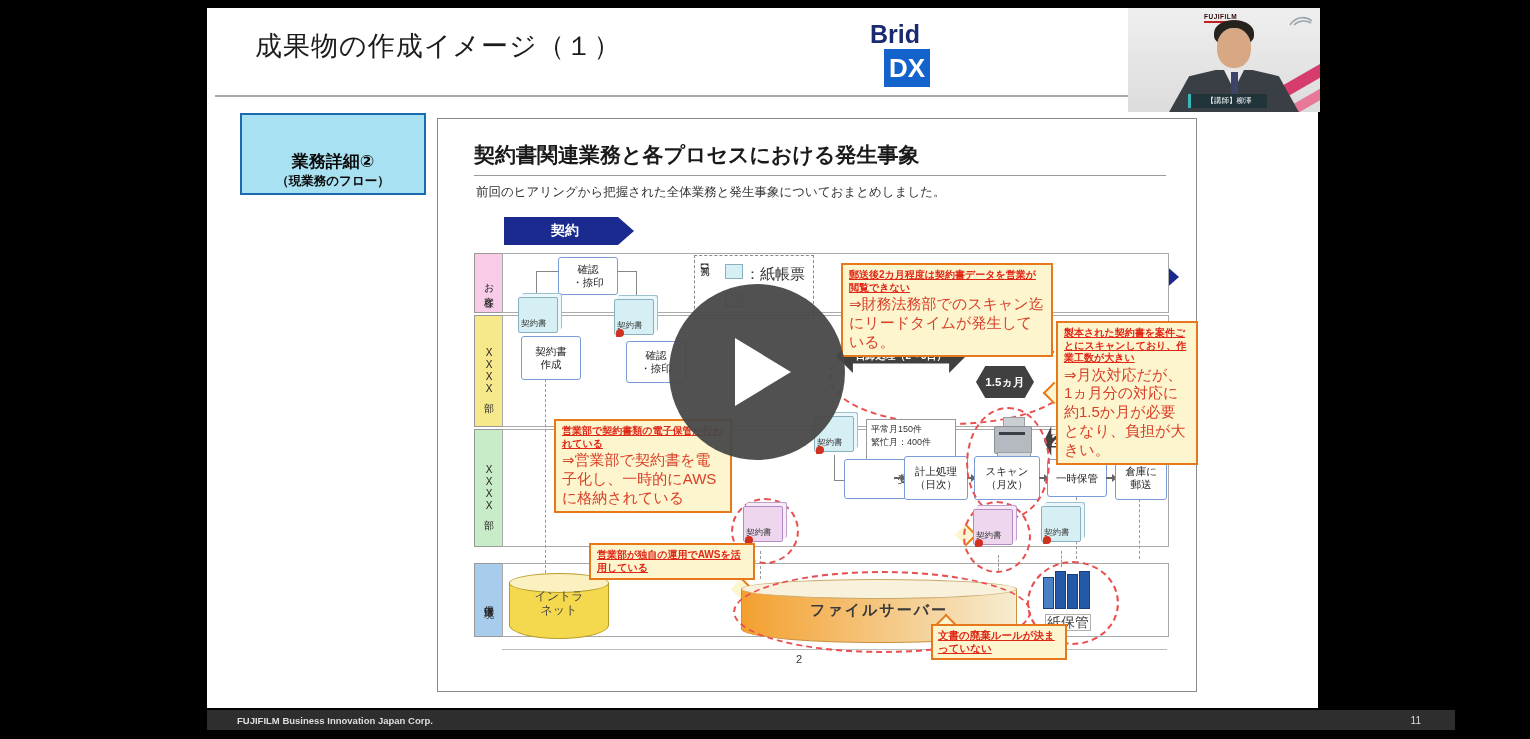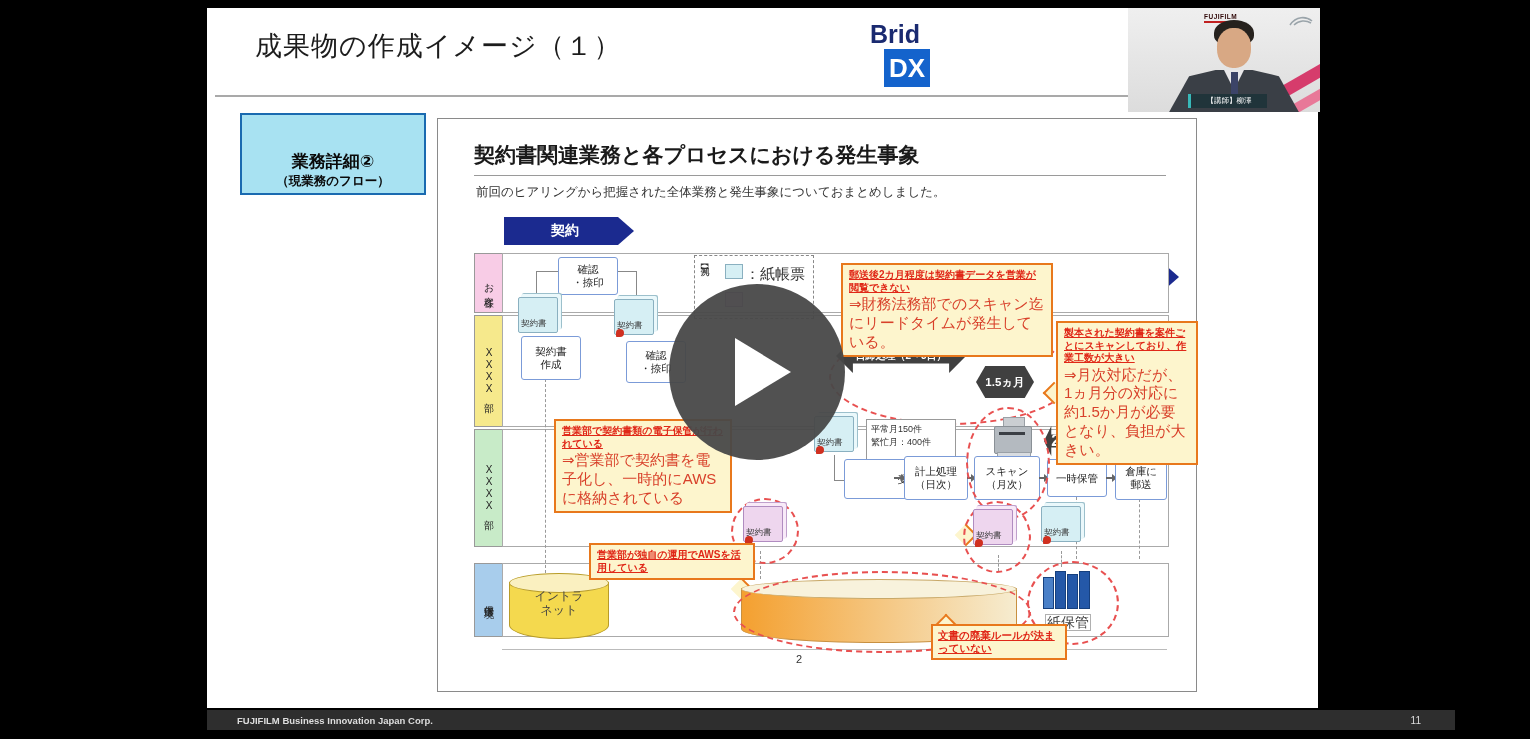--- a/index.html
+++ b/index.html
@@ -261,20 +261,21 @@
       </div>
 
       <div class="callout" style="left:151px;top:424px;width:150px;">
         <div class="head">営業部が独自の運用でAWSを活用している</div>
       </div>
       <div class="ptr ptr-r" style="left:296px;top:462px;"></div>
 
       <div class="cyl fs" style="left:303px;top:460px;width:276px;height:64px;">
         <div class="cbody"></div>
           <div class="ctop"></div>
+        <div class="ctext">ファイルサーバー</div>
       </div>
       <div class="redring" style="left:295px;top:452px;width:294px;height:78px;"></div>
 
       <div class="redring" style="left:589px;top:442px;width:88px;height:80px;"></div>
       <div class="binders" style="left:601px;top:450px;width:62px;height:62px;">
         <div class="b light" style="left:4px;height:30px;"></div>
         <div class="b" style="left:16px;height:36px;"></div>
         <div class="b" style="left:28px;height:33px;"></div>
         <div class="b" style="left:40px;height:36px;"></div>
         <div class="blabel">紙保管</div>

